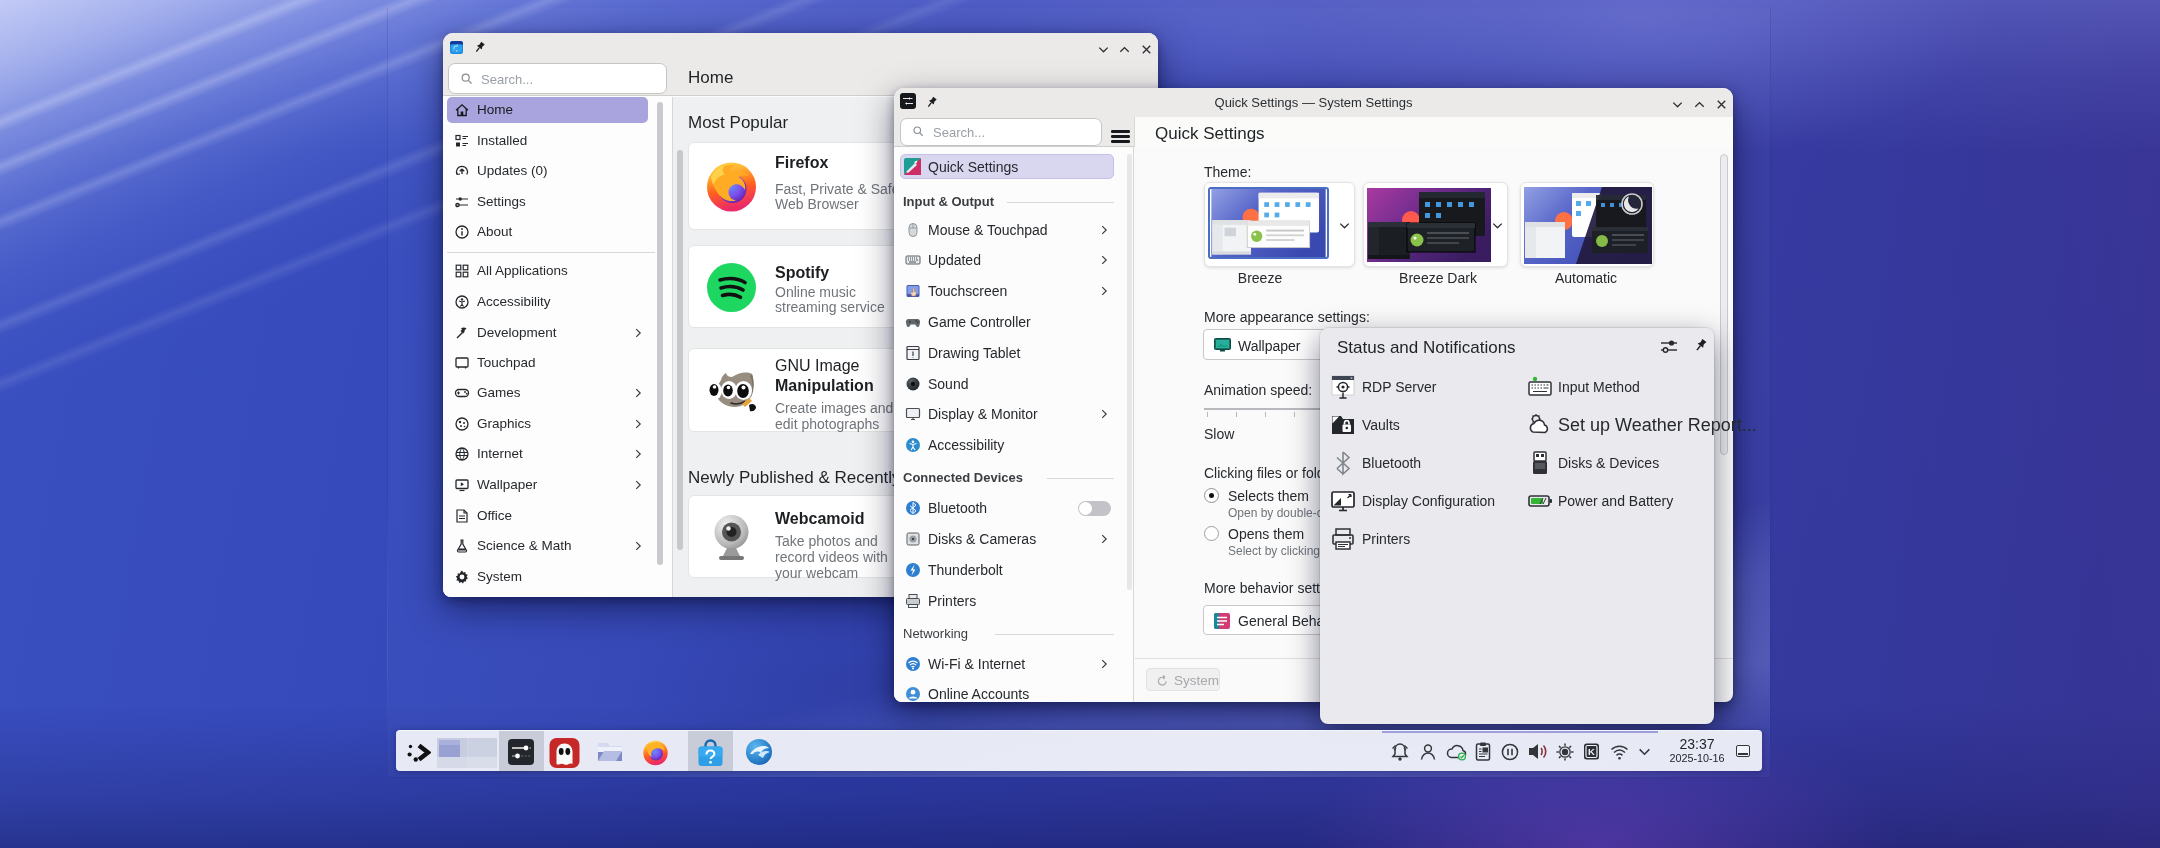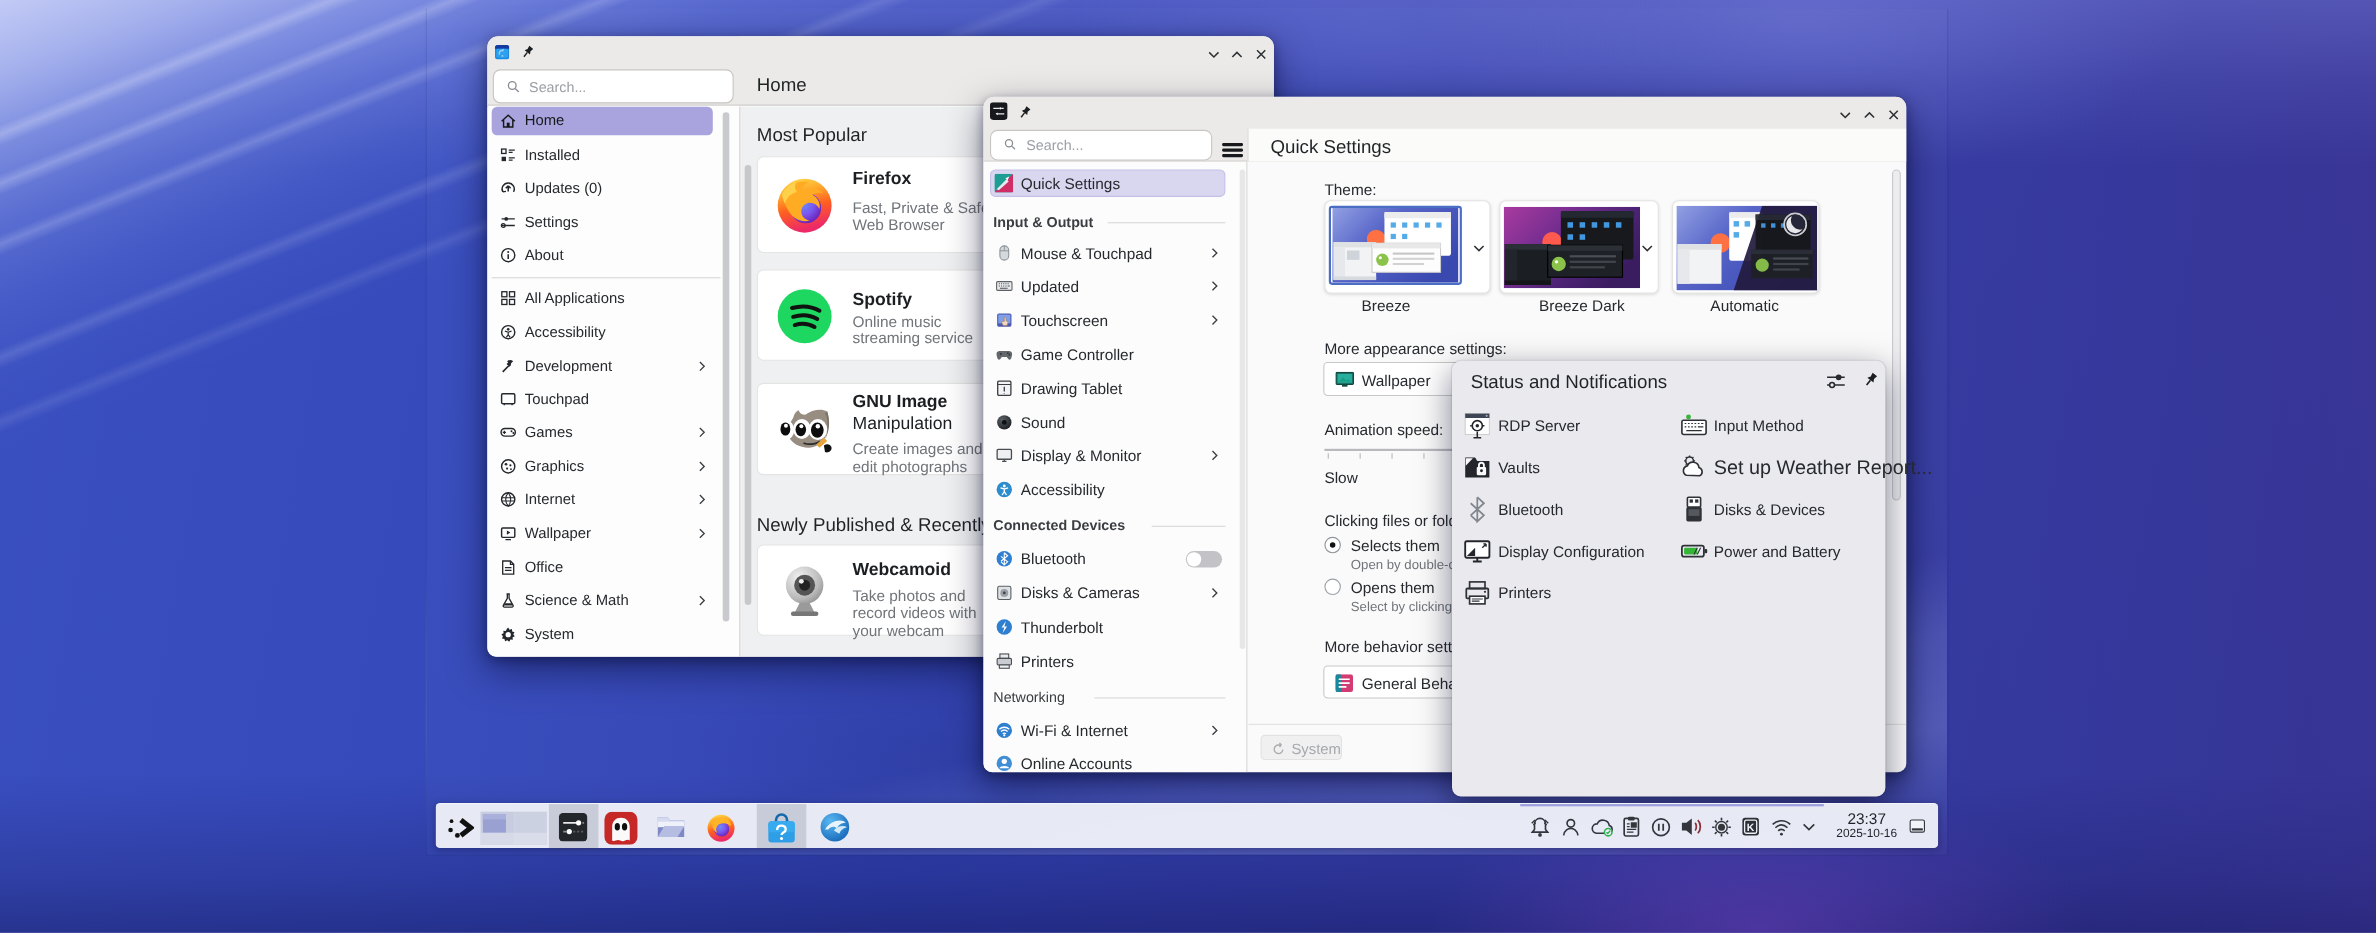--- a/index.html
+++ b/index.html
@@ -265,22 +265,22 @@
         <ellipse cx="24" cy="25" rx="8" ry="9" fill="#fff"></ellipse>
         <ellipse cx="23" cy="25.5" rx="4.8" ry="6" fill="#0d0d0d"></ellipse>
         <circle cx="23.5" cy="22.5" r="1.8" fill="#fff"></circle>
         <ellipse cx="38.5" cy="25.5" rx="8.5" ry="9.5" fill="#fff"></ellipse>
         <ellipse cx="38" cy="26" rx="5.8" ry="7" fill="#0d0d0d"></ellipse>
         <circle cx="38.5" cy="22.5" r="2" fill="#fff"></circle>
         <path d="M26 38 C30 39.5 36 39 40 36.5" fill="none" stroke="#2b2b2b" stroke-width="1.6" stroke-linecap="round"></path>
         <path d="M37 39 L44 33 L47 36 L40 42 Z" fill="#e8a33d"></path>
         <path d="M44 40 C47 38 50 39 51 42 C51 45 48 47 45 46 Z" fill="#111"></path>
       </svg>
-    <div class="lbl" style="left:86px;top:8px;font-size:16px;font-weight:bold;color:#1c1f22">GNU Image</div>
-    <div class="lbl" style="left:86px;top:28px;font-size:16px;font-weight:normal;color:#1c1f22">Manipulation</div>
+    <div class="lbl" style="left:86px;top:8px;font-size:16px;font-weight:normal;color:#1c1f22">GNU Image</div>
+    <div class="lbl" style="left:86px;top:28px;font-size:16px;font-weight:bold;color:#1c1f22">Manipulation</div>
     <div class="sub" style="left:86px;top:51px;font-size:14px">Create images and</div>
     <div class="sub" style="left:86px;top:67px;font-size:14px">edit photographs</div>
   </div>
   <div class="card" style="left:245px;top:462px;width:440px;height:83px">
     <svg class="ico" style="left:16px;top:14px" width="53" height="53" viewBox="0 0 53 53">
         <defs>
           <radialGradient id="wc1" cx="35%" cy="30%" r="80%">
             <stop offset="0%" stop-color="#f2f2f2"></stop>
             <stop offset="70%" stop-color="#b9b9b9"></stop>
             <stop offset="100%" stop-color="#8e8e8e"></stop>
@@ -307,20 +307,21 @@
   <svg class="ico" style="left:6px;top:5px" width="16" height="16" viewBox="0 0 16 16">
       <rect width="16" height="16" rx="3" fill="#16181b"></rect>
       <path d="M3 5.5 H9 M10.5 5.5 L12.5 5.5" stroke="#e8e8e8" stroke-width="1.2"></path>
       <path d="M9 4.2 L11 5.5 L9 6.8 Z" fill="#fff"></path>
       <path d="M6.5 10.5 H13" stroke="#e8e8e8" stroke-width="1.2"></path>
       <path d="M7 9.2 L5 10.5 L7 11.8 Z" fill="#fff"></path>
     </svg>
   <svg class="ico" style="left:30px;top:7px" width="15" height="15" viewBox="0 0 16 16">
       <use href="#pin"></use>
     </svg>
+  <div class="ttl" style="top:7px">Quick Settings — System Settings</div>
   <svg class="ico" style="left:776px;top:9px" width="15" height="15" viewBox="0 0 16 16">
       <use href="#cvD"></use>
     </svg>
   <svg class="ico" style="left:798px;top:9px" width="15" height="15" viewBox="0 0 16 16">
       <use href="#cvU"></use>
     </svg>
   <svg class="ico" style="left:820px;top:9px" width="15" height="15" viewBox="0 0 16 16">
       <use href="#xx"></use>
     </svg>
   <div class="srch" style="left:6px;top:30px;width:202px;height:28px">

